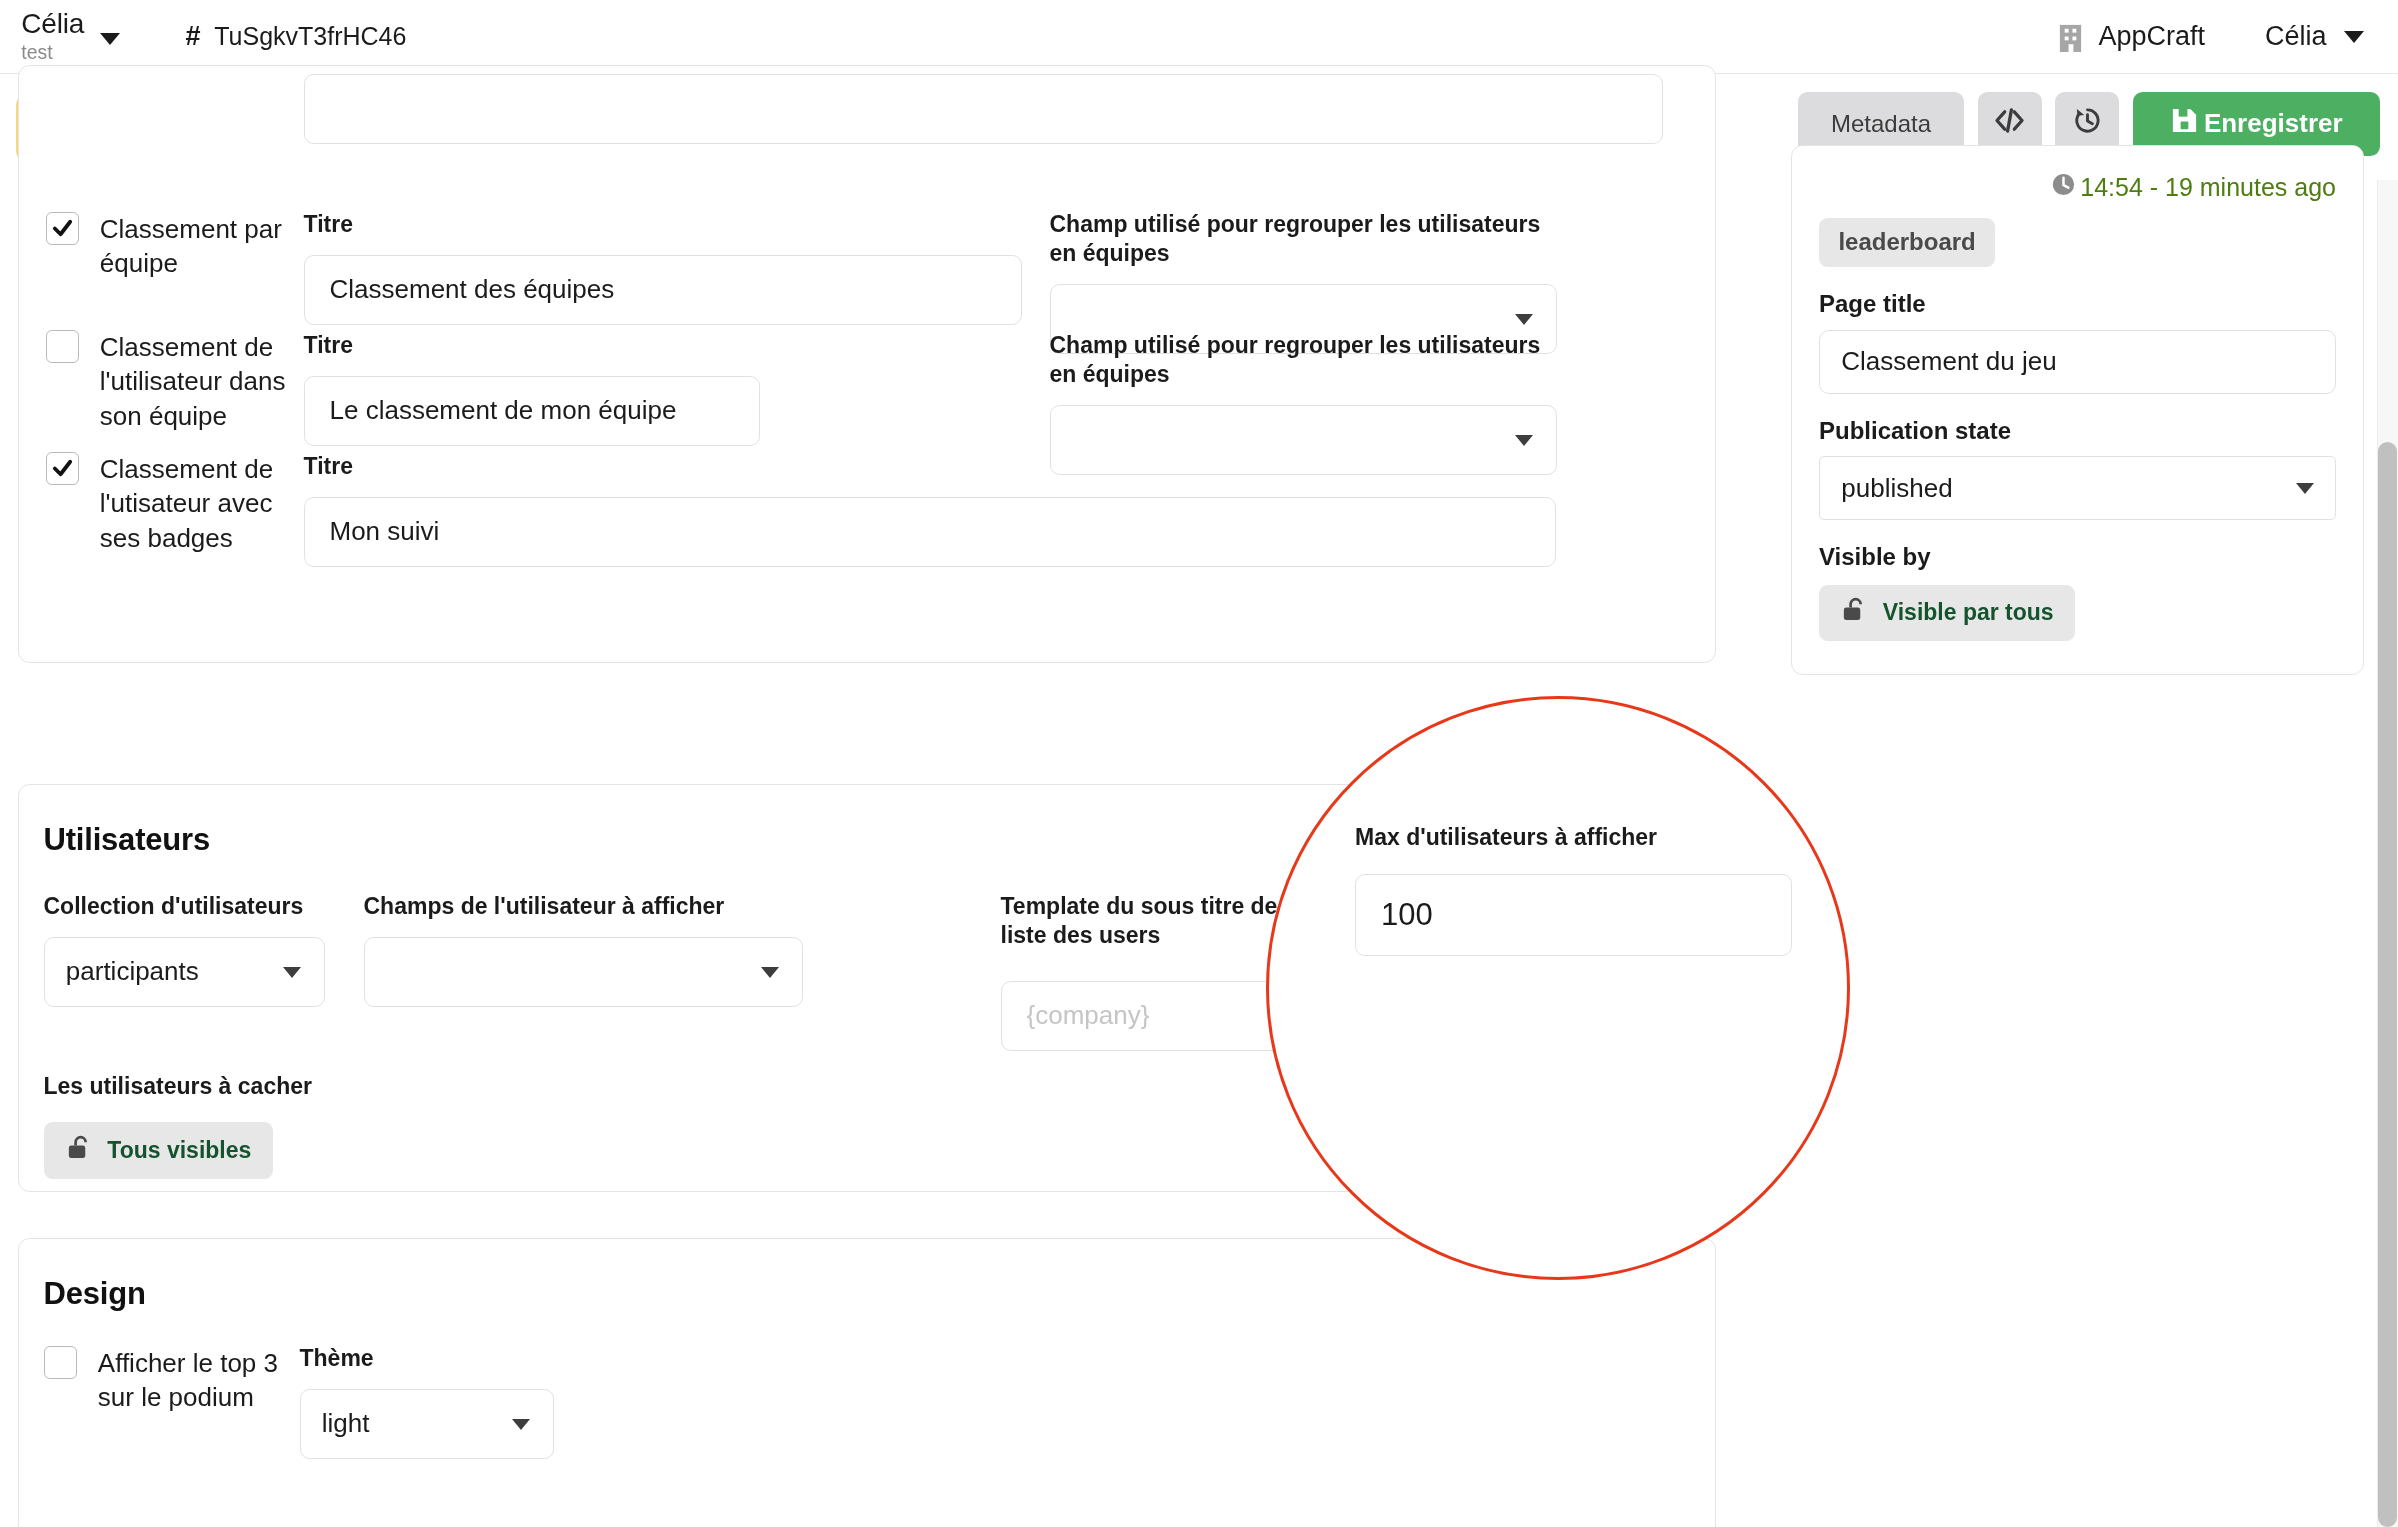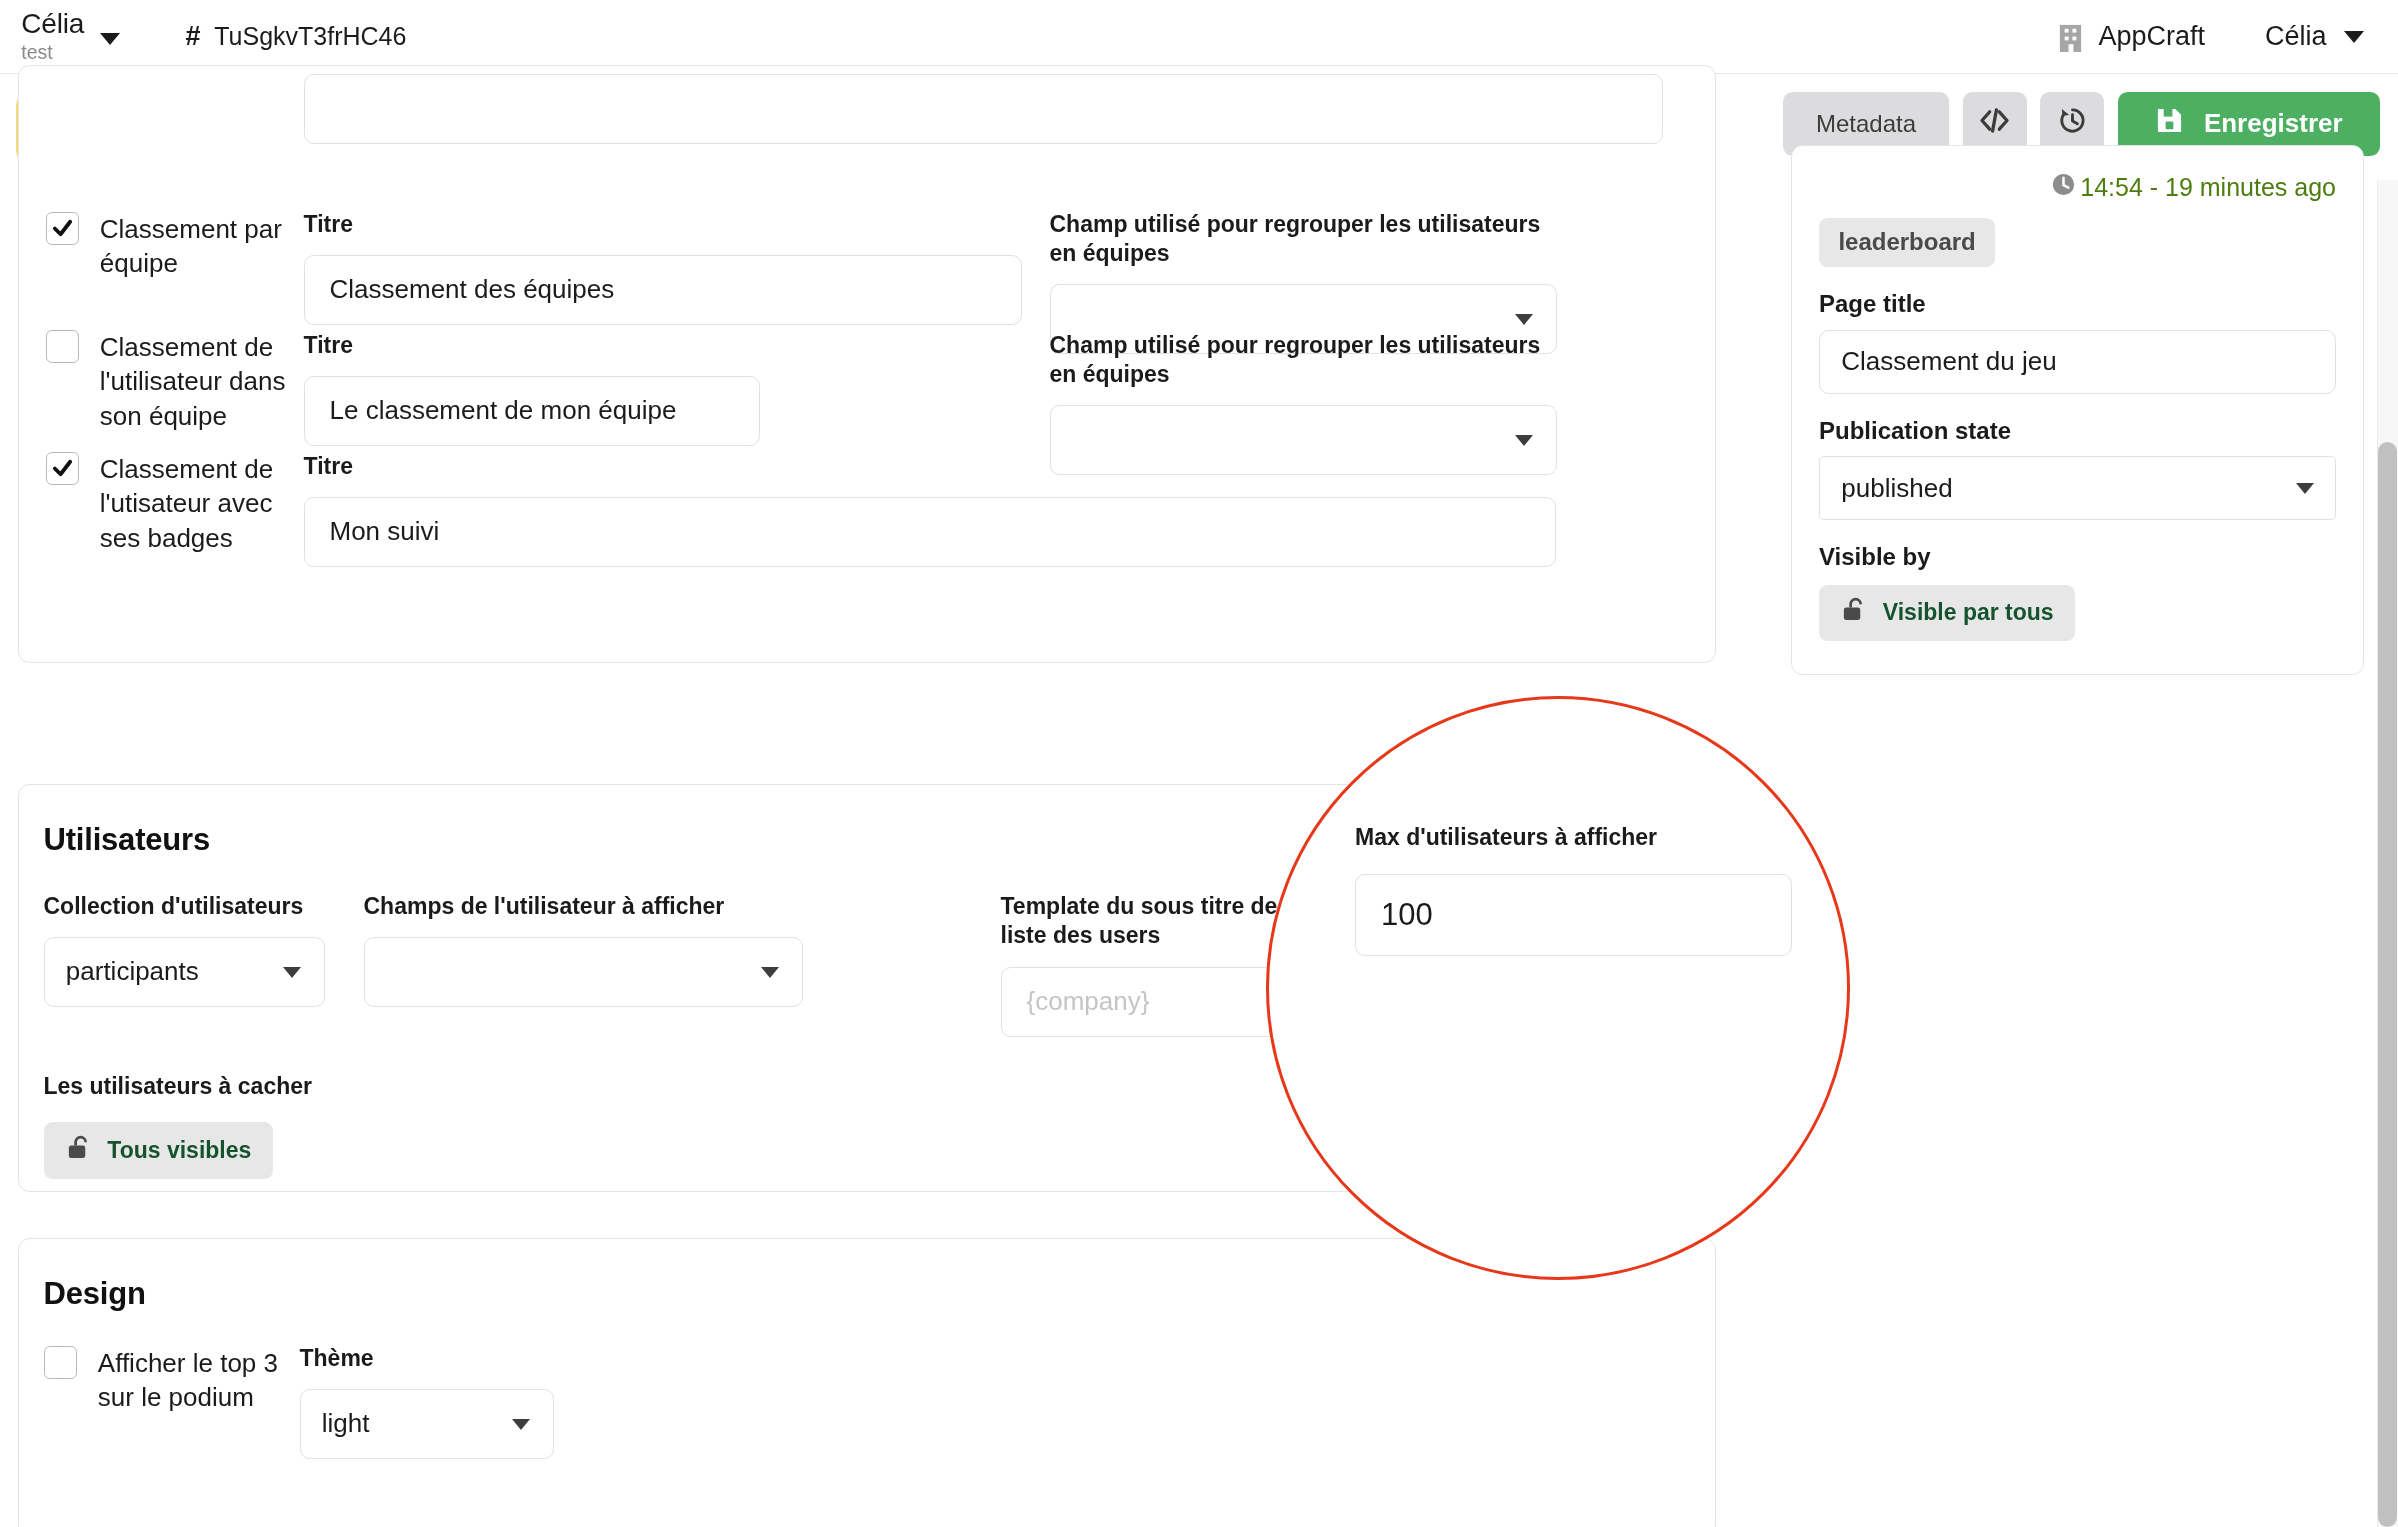--- a/index.html
+++ b/index.html
@@ -88,21 +88,21 @@
     background: #dcdcde; color: #3c3c3c; border: none; border-radius: 9.7px;
     height: 64px; font-size: 24px; font-family: inherit; cursor: pointer;
     display: flex; align-items: center; justify-content: center;
   }
   .btn-meta { padding: 0 33px; }
   .btn-icon-sq { width: 64px; }
   .btn-save {
     background: #4caf62; color: #ffffff; border: none; border-radius: 9.7px;
     height: 64px; padding: 0 37px; font-size: 26px; font-weight: bold;
     font-family: inherit; cursor: pointer;
-    display: flex; align-items: center; gap: 20px;
+    display: flex; align-items: center; gap: 5px;
   }
 
   
   .main {
     position: absolute; top: 180px; left: 0;
     width: 2399px; height: 1347px;
     background: #ffffff;
   }
   .content-col {
     position: absolute; left: 17.5px; top: 0; width: 1718px;
@@ -378,21 +378,21 @@
       <div style="position:absolute; left:345px; top:107px; width:439px;">
         <div class="fieldlabel">Champs de l'utilisateur à afficher</div>
         <div class="selectbox" style="margin-top:15.5px; width:439px;">
           <span></span>
           <span class="sel-caret"></span>
         </div>
       </div>
 
       <div style="position:absolute; left:982px; top:107px; width:330px;">
         <div class="fieldlabel">Template du sous titre de la liste des users</div>
-        <div class="textinput ph" style="margin-top:16px; width:330px;">{company}</div>
+        <div class="textinput ph" style="margin-top:30px; width:330px;">{company}</div>
       </div>
 
       <div style="position:absolute; left:1351px; top:107px; width:330px;">
         <div class="fieldlabel">Max d'utilisateurs à afficher</div>
         <div class="textinput" style="margin-top:52px; width:330px;">100</div>
       </div>
 
       <div style="position:absolute; left:25px; top:287px;">
         <div class="fieldlabel">Les utilisateurs à cacher</div>
         <div class="pill" style="margin-top:21px;">

